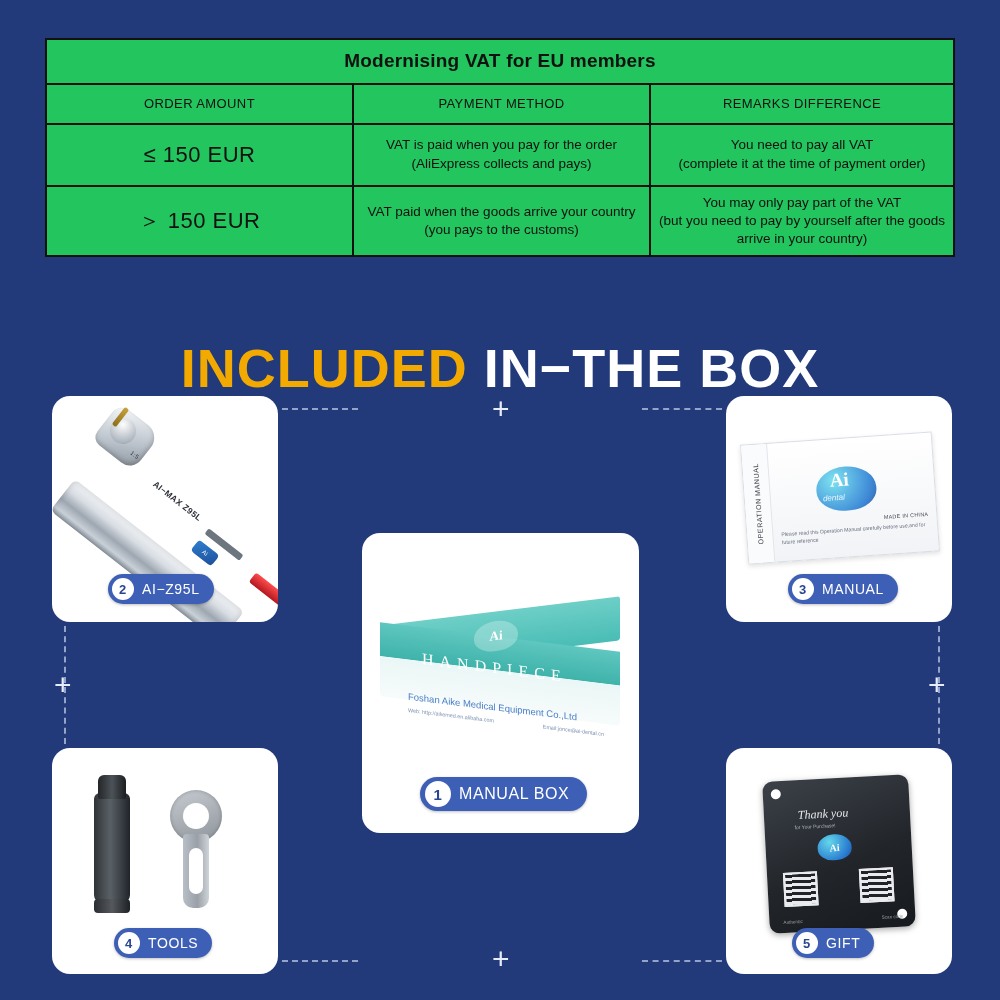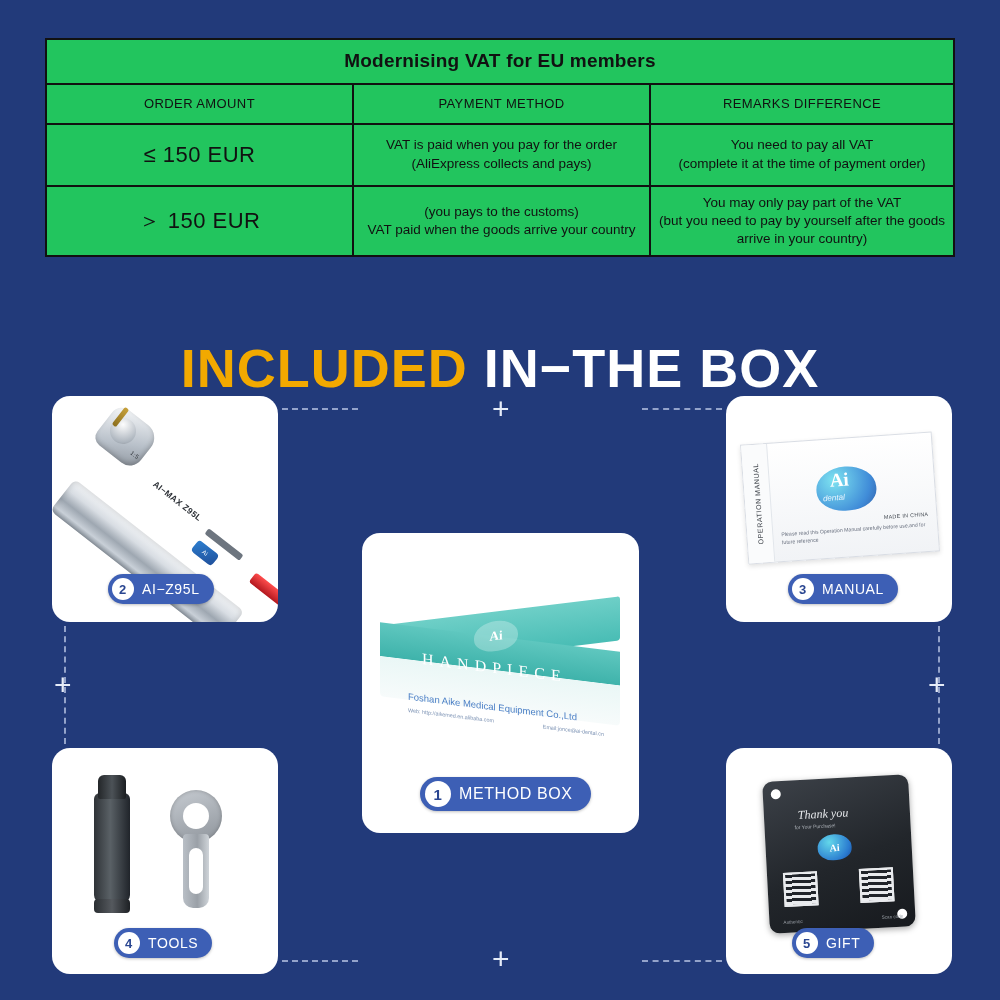--- a/index.html
+++ b/index.html
@@ -438,22 +438,22 @@
       <span>You need to pay all VAT</span>
       <span>(complete it at the time of payment order)</span>
     </div>
   </div>
 
   <div class="vat-row vat-body r2">
     <div class="vat-cell c1">
       <span class="amount">＞ 150 EUR</span>
     </div>
     <div class="vat-cell c2">
+      <span>VAT paid when the goods arrive your country</span>
       <span>(you pays to the customs)</span>
-      <span>VAT paid when the goods arrive your country</span>
     </div>
     <div class="vat-cell c3">
       <span>You may only pay part of the VAT</span>
       <span>(but you need to pay by yourself after the goods arrive in your country)</span>
     </div>
   </div>
 </div>
 
 <div class="headline">
   <span class="hl-gold">INCLUDED</span>
@@ -550,15 +550,15 @@
     <div class="pbox-logo">Ai</div>
     <div class="pbox-word">HANDPIECE</div>
     <div class="pbox-company">Foshan Aike Medical Equipment Co.,Ltd</div>
     <div class="pbox-contact">
       <span>Web:  http://aikemed.en.alibaba.com</span>
       <span>Email:jonce@ai-dental.cn</span>
     </div>
   </div>
   <div class="badge mid" style="left:58px; bottom:22px;">
     <span class="num">1</span>
-    <span>METHOD BOX</span>
+    <span>MANUAL BOX</span>
   </div>
 </div>
 
 </body></html>

